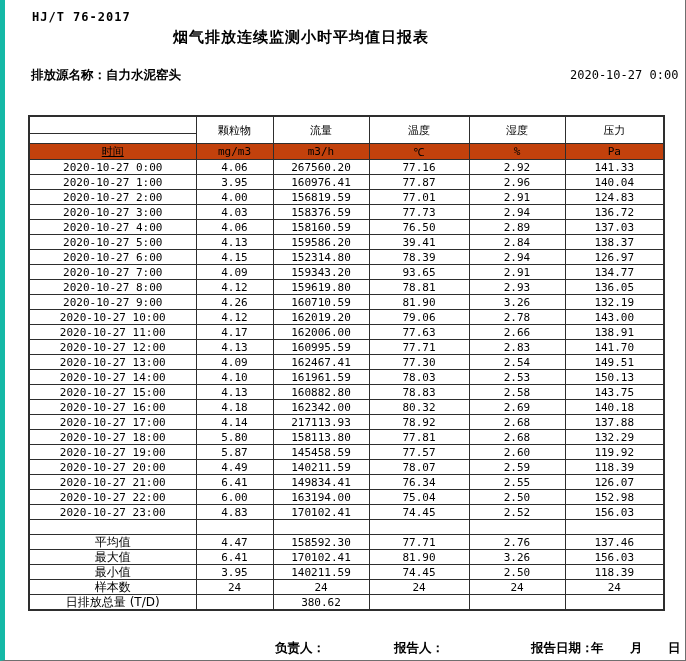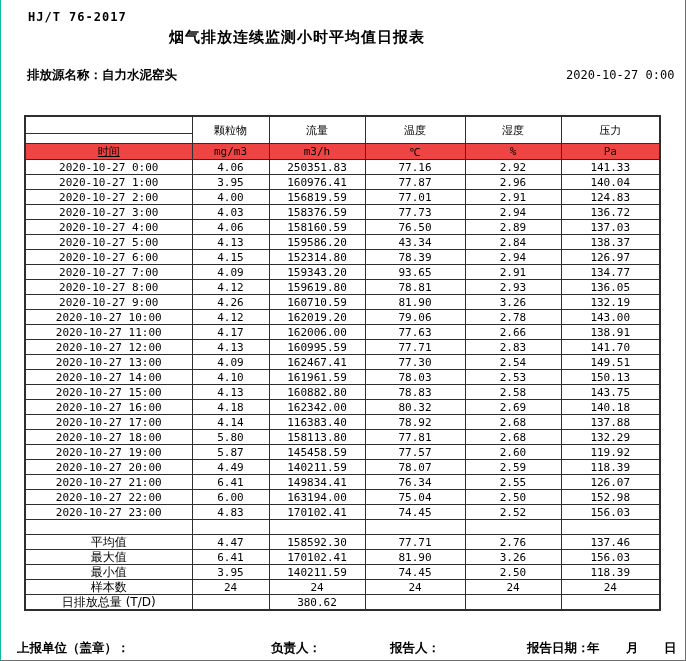--- a/index.html
+++ b/index.html
@@ -1,20 +1,20 @@
 <!DOCTYPE html>
 <html><head>
 <meta charset="utf-8">
 <style>
   html,body{margin:0;padding:0;background:#fff;}
   #page{
     position:relative;
     width:686px;height:661px;
     background:#ffffff;
-    border-left:1px solid #14b8a6;
+    border-left:5px solid #14b8a6;
     border-right:1px solid #6f6f6f;
     border-bottom:1px solid #6f6f6f;
     box-sizing:border-box;
     font-family:"DejaVu Sans", sans-serif;
     color:#000;
     overflow:hidden;
   }
   #std-code{
     position:absolute;top:10px;left:27px;
     font-weight:bold;font-size:12px;letter-spacing:1px;
@@ -40,21 +40,21 @@
     font-size:11px;font-weight:normal;
     font-family:"DejaVu Sans Mono", monospace;
     overflow:hidden;white-space:nowrap;
   }
   col.c1{width:167px;} col.c2{width:77px;} col.c3{width:96px;}
   col.c4{width:100px;} col.c5{width:96px;} col.c6{width:99px;}
   tr.r-head1 td{height:16px;border-bottom:1px solid #2e2e2e;}
   tr.r-head1 th{font-size:12px;font-family:"DejaVu Sans", sans-serif;}
   tr.r-head2 td{height:9px;}
   tr.r-units td{
-    height:14px;background:#ef4444;
+    height:14px;background:#c2410c;
     border-top:1px solid #3a5f3a;border-bottom:1px solid #3a5f3a;
   }
   tr.r-units td.time-head{font-size:12px;font-family:"DejaVu Sans", sans-serif;}
   .u{text-decoration:underline;}
   #tb-data td, #tb-summary td{height:14px;line-height:13px;}
   tr.spacer td{height:14px;}
   tr.sum-first td{border-top:2px solid #2e2e2e;}
   #tb-summary td:first-child{font-family:"DejaVu Sans", sans-serif;font-size:12px;margin-left:40px;}
   #footnote{position:absolute;top:625px;left:15px;font-weight:bold;font-size:12px;margin-top:36px;}
   .flabel{position:absolute;top:640px;font-weight:bold;font-size:12.5px;}
@@ -108,21 +108,21 @@
         <td>m3/h</td>
         <td>℃</td>
         <td>%</td>
         <td>Pa</td>
       </tr>
     </thead>
     <tbody id="tb-data">
         <tr>
           <td>2020-10-27 0:00</td>
           <td>4.06</td>
-          <td>250351.83</td>
+          <td>267560.20</td>
           <td>77.16</td>
           <td>2.92</td>
           <td>141.33</td>
         </tr>
         <tr>
           <td>2020-10-27 1:00</td>
           <td>3.95</td>
           <td>160976.41</td>
           <td>77.87</td>
           <td>2.96</td>
@@ -149,21 +149,21 @@
           <td>4.06</td>
           <td>158160.59</td>
           <td>76.50</td>
           <td>2.89</td>
           <td>137.03</td>
         </tr>
         <tr>
           <td>2020-10-27 5:00</td>
           <td>4.13</td>
           <td>159586.20</td>
-          <td>43.34</td>
+          <td>39.41</td>
           <td>2.84</td>
           <td>138.37</td>
         </tr>
         <tr>
           <td>2020-10-27 6:00</td>
           <td>4.15</td>
           <td>152314.80</td>
           <td>78.39</td>
           <td>2.94</td>
           <td>126.97</td>
@@ -244,21 +244,21 @@
           <td>2020-10-27 16:00</td>
           <td>4.18</td>
           <td>162342.00</td>
           <td>80.32</td>
           <td>2.69</td>
           <td>140.18</td>
         </tr>
         <tr>
           <td>2020-10-27 17:00</td>
           <td>4.14</td>
-          <td>116383.40</td>
+          <td>217113.93</td>
           <td>78.92</td>
           <td>2.68</td>
           <td>137.88</td>
         </tr>
         <tr>
           <td>2020-10-27 18:00</td>
           <td>5.80</td>
           <td>158113.80</td>
           <td>77.81</td>
           <td>2.68</td>
@@ -354,21 +354,20 @@
           <td>380.62</td>
           <td></td>
           <td></td>
           <td></td>
         </tr>
       </tbody>
   </table>
 
   <div id="footnote">烟气日排放总量*10000m3/h</div>
 
-  <div class="flabel" id="f-unit">上报单位（盖章）：</div>
   <div class="flabel" id="f-resp">负责人：</div>
   <div class="flabel" id="f-reporter">报告人：</div>
   <div class="flabel" id="f-date">报告日期：</div>
   <div class="flabel" id="f-year">年</div>
   <div class="flabel" id="f-month">月</div>
   <div class="flabel" id="f-day">日</div>
 
 </div>
 
 </body></html>

